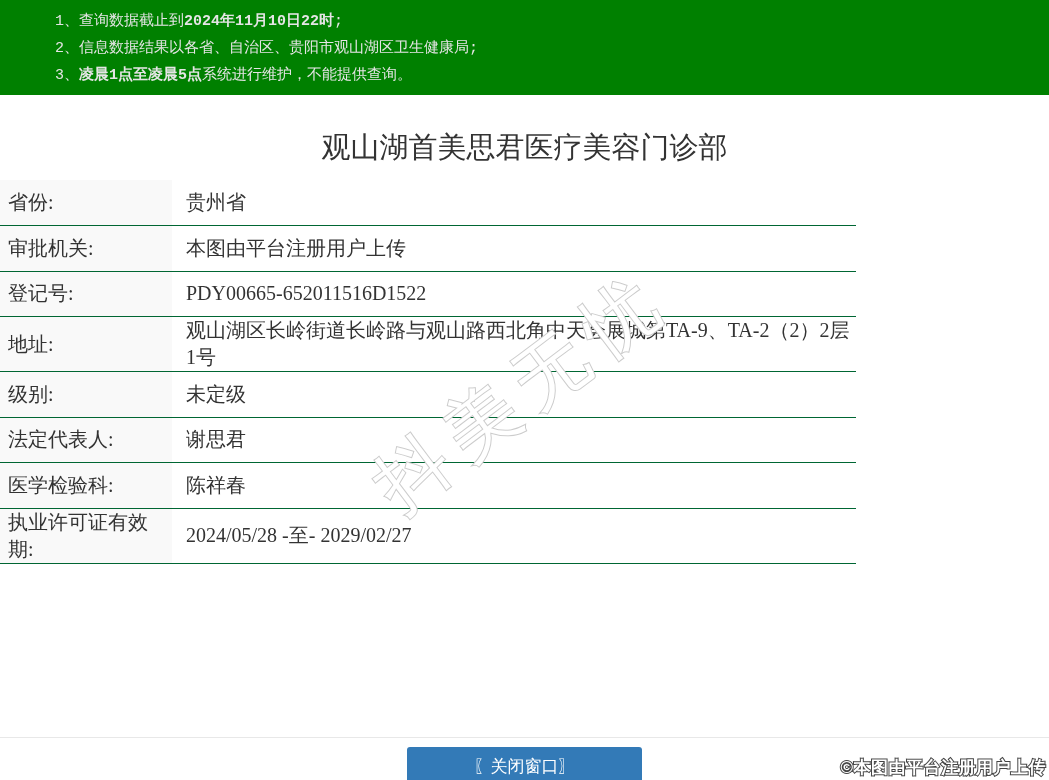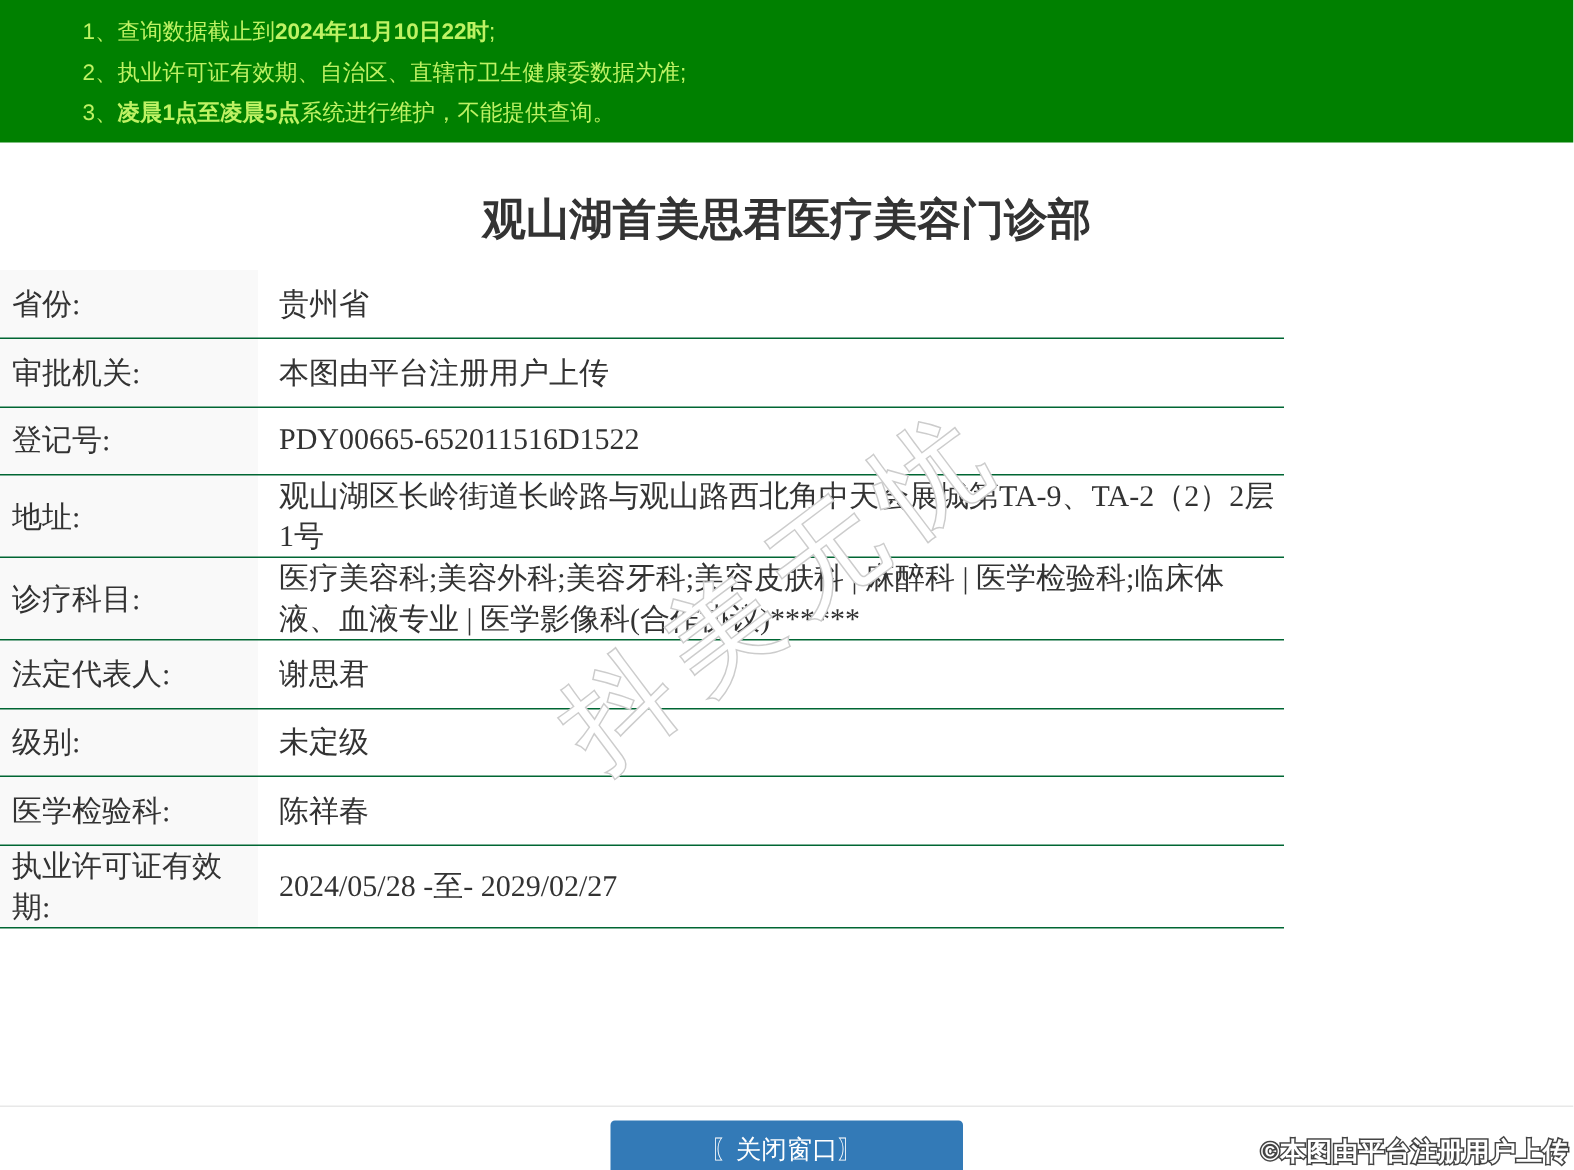--- a/index.html
+++ b/index.html
@@ -7,33 +7,34 @@
     width: 1049px; height: 780px;
     overflow: hidden;
     background: #ffffff;
     font-family: "Liberation Sans", "DejaVu Sans", sans-serif;
     position: relative;
   }
   
   .notice-banner {
     width: 100%; height: 95px;
     background: #008000;
-    color: #bef264;
+    color: #e5e5e5;
     padding: 8px 0 0 55px;
     font-size: 15px;
+    font-family: Liberation Mono, monospace;
   }
   .notice-line { line-height: 27px; white-space: nowrap; }
   .notice-line .bold { font-weight: bold; }
   
   .page-title {
     padding-top: 32px;
     margin-bottom: 13px;
     text-align: center;
     font-size: 29px;
-    font-weight: 700;
+    font-weight: 400;
     color: #333333;
     line-height: 40px;
   }
   
   table.detail-table {
     width: 856px;
     border-collapse: collapse;
     table-layout: fixed;
     font-size: 20px;
     color: #333333;
@@ -93,21 +94,21 @@
     paint-order: stroke;
     letter-spacing: 0.5px;
     z-index: 6;
   }
 </style>
 </head>
 <body>
 
 <div class="notice-banner">
   <div class="notice-line"><span>1、</span><span>查询数据截止到</span><span class="bold">2024年11月10日22时</span><span>;</span></div>
-  <div class="notice-line"><span>2、</span><span>执业许可证有效期、自治区、直辖市卫生健康委数据为准;</span><span class="bold"></span><span></span></div>
+  <div class="notice-line"><span>2、</span><span>信息数据结果以各省、自治区、贵阳市观山湖区卫生健康局;</span><span class="bold"></span><span></span></div>
   <div class="notice-line"><span>3、</span><span></span><span class="bold">凌晨1点至凌晨5点</span><span>系统进行维护，不能提供查询。</span></div>
 </div>
 
 <h1 class="page-title">观山湖首美思君医疗美容门诊部</h1>
 
 <table class="detail-table">
   <tbody>
     <tr>
       <td class="row-label">省份:</td>
       <td class="row-value">贵州省</td>
@@ -118,30 +119,26 @@
     </tr>
     <tr>
       <td class="row-label">登记号:</td>
       <td class="row-value">PDY00665-652011516D1522</td>
     </tr>
     <tr>
       <td class="row-label">地址:</td>
       <td class="row-value">观山湖区长岭街道长岭路与观山路西北角中天会展城第TA-9、TA-2（2）2层1号</td>
     </tr>
     <tr>
-      <td class="row-label">诊疗科目:</td>
-      <td class="row-value">医疗美容科;美容外科;美容牙科;美容皮肤科 | 麻醉科 | 医学检验科;临床体液、血液专业 | 医学影像科(合作协议)******</td>
+      <td class="row-label">级别:</td>
+      <td class="row-value">未定级</td>
     </tr>
     <tr>
       <td class="row-label">法定代表人:</td>
       <td class="row-value">谢思君</td>
-    </tr>
-    <tr>
-      <td class="row-label">级别:</td>
-      <td class="row-value">未定级</td>
     </tr>
     <tr>
       <td class="row-label">医学检验科:</td>
       <td class="row-value">陈祥春</td>
     </tr>
     <tr>
       <td class="row-label">执业许可证有效期:</td>
       <td class="row-value">2024/05/28 -至- 2029/02/27</td>
     </tr>
   </tbody>

